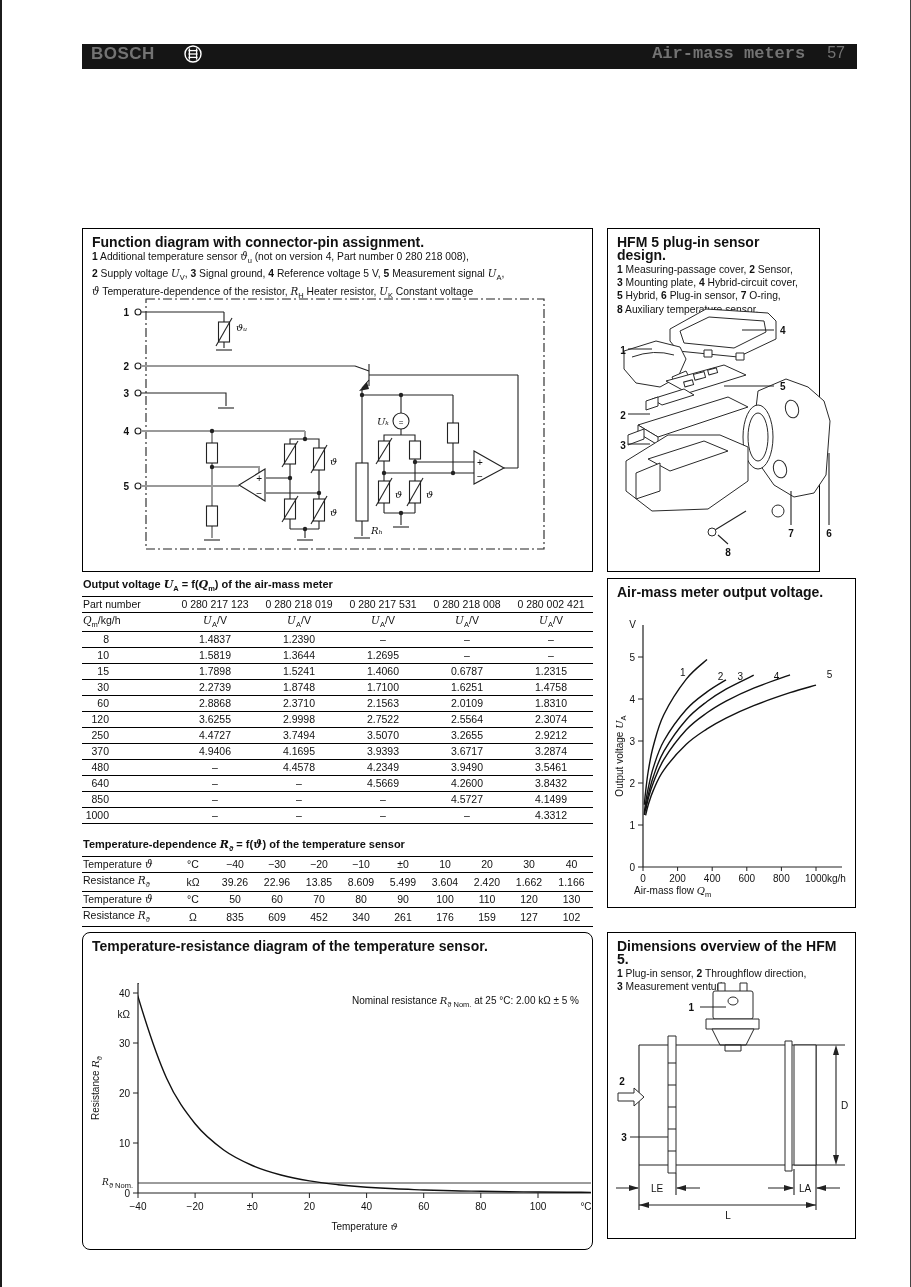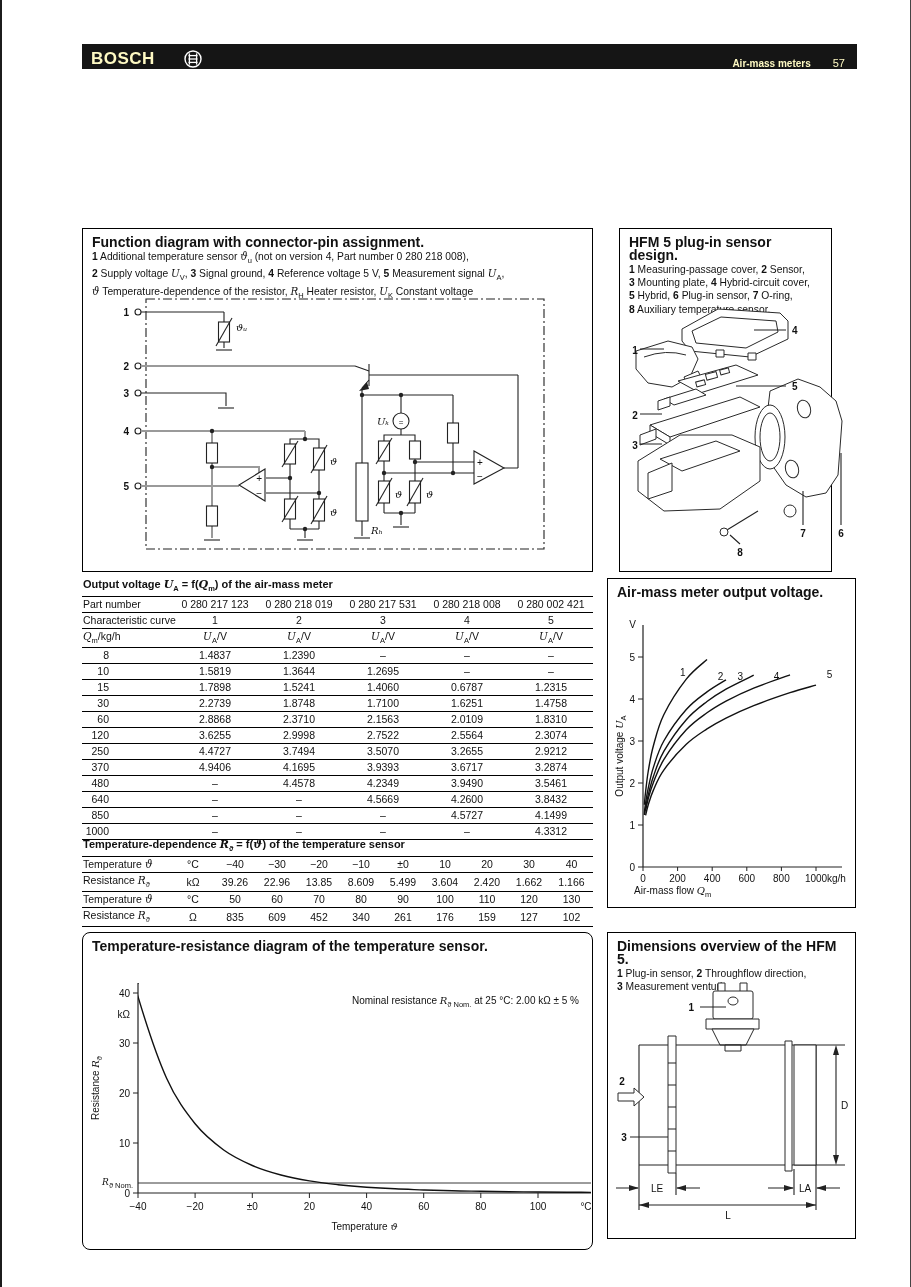--- a/index.html
+++ b/index.html
@@ -6,26 +6,26 @@
   .page{position:relative;width:911px;height:1287px;background:#fff;overflow:hidden;
         font-family:"Liberation Sans",sans-serif;color:#111;}
   .edge-l{position:absolute;left:0;top:0;width:2px;height:100%;background:#1c1c1c;}
   .edge-r{position:absolute;right:0;top:0;width:1px;height:100%;background:#444;}
   i, .sym{font-family:"DejaVu Serif",serif;font-style:italic;}
   sub{font-size:7.5px;}
   b{font-weight:bold;}
 
   
   .header-bar{position:absolute;left:82px;top:44px;width:775px;height:25px;background:#151515;
-              color:#fef9c3;display:flex;align-items:flex-end;}
+              color:#737373;display:flex;align-items:flex-start;}
   .brand{font-weight:bold;font-size:17px;letter-spacing:.5px;margin-left:9px;}
   .logo{margin-left:28px;display:flex;align-items:center;}
   .hdr-right{margin-left:auto;display:flex;align-items:baseline;}
-  .hdr-title{font-weight:bold;font-size:10px;}
-  .hdr-num{font-weight:normal;font-size:11px;margin-left:22px;margin-right:12px;}
+  .hdr-title{font-weight:bold;font-size:17px;font-family:Liberation Mono, monospace;}
+  .hdr-num{font-weight:normal;font-size:16px;margin-left:22px;margin-right:12px;}
 
   
   .box{position:absolute;background:#fff;border:1.3px solid #000;box-sizing:border-box;}
   .box-title{font-weight:bold;font-size:14px;margin:7px 9px 1px 9px;line-height:13px;}
   .cap{font-size:10.3px;margin:0 9px;line-height:13.2px;}
   .absvg{position:absolute;left:0;top:0;}
 
   
   .tblwrap{position:absolute;}
   .tbl-title{font-weight:bold;font-size:11px;padding:0 0 3px 1px;border-bottom:1.7px solid #000;}
@@ -171,21 +171,21 @@
         <circle cx="279" cy="166" r="2.2"></circle>
           <circle cx="318" cy="166" r="2.2"></circle>
         <circle cx="301" cy="244" r="2.2"></circle>
           <circle cx="332" cy="233" r="2.2"></circle>
         <circle cx="370" cy="244" r="2.2"></circle>
           <circle cx="318" cy="284" r="2.2"></circle>
       </g>
     </svg>
   </div>
 
-  <div class="box" style="left:607px;top:228px;width:213px;height:344px;margin-left:12px;">
+  <div class="box" style="left:607px;top:228px;width:213px;height:344px;">
     <div class="box-title">HFM 5 plug-in sensor design.</div>
     <div class="cap"><b>1</b> Measuring-passage cover, <b>2</b> Sensor,</div>
     <div class="cap"><b>3</b> Mounting plate, <b>4</b> Hybrid-circuit cover,</div>
     <div class="cap"><b>5</b> Hybrid, <b>6</b> Plug-in sensor, <b>7</b> O-ring,</div>
     <div class="cap"><b>8</b> Auxiliary temperature sensor.</div>
     <svg class="absvg" width="249" height="344" viewBox="0 0 249 344">
 
       <polygon class="art" points="62,100 98,80 160,84 168,92 168,110 130,128 70,122 62,112"></polygon>
       <polygon class="art" points="72,102 101,88 156,92 158,103 126,119 76,114"></polygon>
       <rect class="art" x="96" y="121" width="8" height="7"></rect>
@@ -246,28 +246,20 @@
           <col style="width:84px">
         </colgroup>
       <tbody id="voltage-body">
           <tr>
             <td class="c0">Part number</td>
             <td>0 280 217 123</td>
             <td>0 280 218 019</td>
             <td>0 280 217 531</td>
             <td>0 280 218 008</td>
             <td>0 280 002 421</td>
-          </tr>
-          <tr>
-            <td class="c0">Characteristic curve</td>
-            <td>1</td>
-            <td>2</td>
-            <td>3</td>
-            <td>4</td>
-            <td>5</td>
           </tr>
           <tr>
             <td class="c0"><i>Q</i><sub>m</sub>/kg/h</td>
             <td><i>U</i><sub>A</sub>/V</td>
             <td><i>U</i><sub>A</sub>/V</td>
             <td><i>U</i><sub>A</sub>/V</td>
             <td><i>U</i><sub>A</sub>/V</td>
             <td><i>U</i><sub>A</sub>/V</td>
           </tr>
           <tr>

